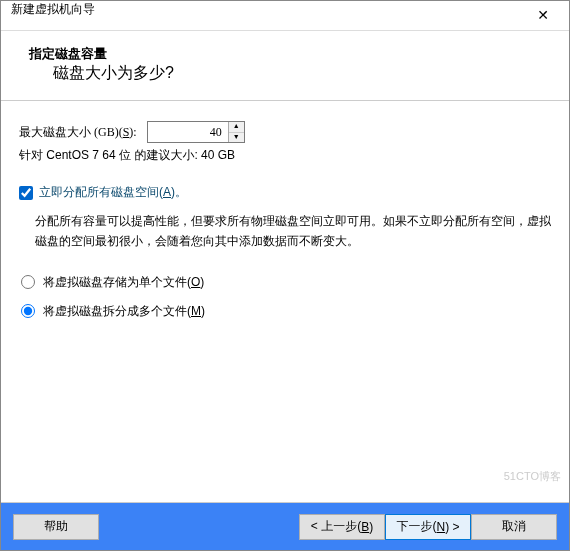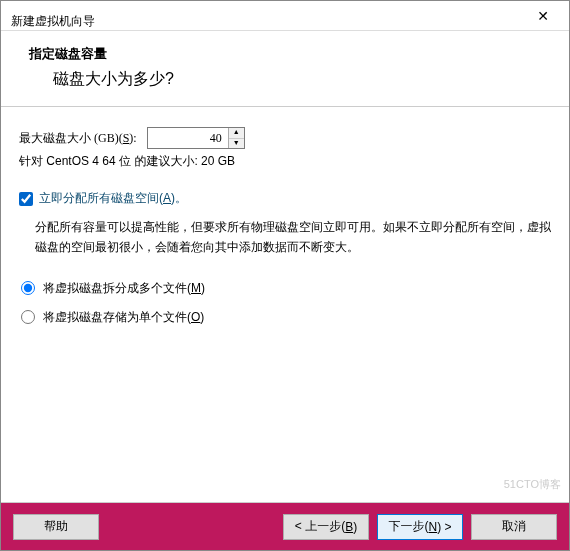--- a/index.html
+++ b/index.html
@@ -15,40 +15,40 @@
     height: 551px;
     border: 1px solid #888;
     display: flex;
     flex-direction: column;
     position: relative;
     background: #fff;
   }
   .titlebar {
     height: 30px;
     display: flex;
-    align-items: flex-end;
+    align-items: flex-start;
     justify-content: space-between;
     padding: 0 6px 0 10px;
     border-bottom: 1px solid #ddd;
   }
   .titlebar .title { font-size: 12px; }
   .close-btn {
     width: 40px;
     height: 28px;
     display: flex;
     align-items: center;
     justify-content: center;
     font-size: 14px;
     cursor: default;
   }
   .header {
     padding: 14px 20px 16px 28px;
     border-bottom: 1px solid #ccc;
   }
-  .header .h1 { font-weight: bold; font-size: 13px; margin-bottom: 6px; }
+  .header .h1 { font-weight: bold; font-size: 13px; }
   .header .h2 { font-size: 16px; padding-left: 24px; }
   .content {
     flex: 1;
     padding: 20px 18px 10px 18px;
     overflow: hidden;
   }
   .row-disk {
     display: flex;
     align-items: center;
     margin-bottom: 4px;
@@ -108,43 +108,43 @@
     align-items: center;
     margin-bottom: 12px;
   }
   .radio-row input[type=radio] { margin: 0 8px 0 2px; width:14px; height:14px;}
   .footer {
     border-top: 1px solid #ccc;
     height: 48px;
     display: flex;
     align-items: center;
     padding: 0 12px;
-    background: #be185d;
+    background: #3b82f6;
   }
   .footer .spacer { flex: 1; }
   .btn {
     height: 26px;
     min-width: 86px;
     border: 1px solid #adadad;
     background: #e1e1e1;
     font-family: inherit;
     font-size: 12px;
     padding: 0 10px;
-    margin-left: 8px;
+    margin-left: 0;
     cursor: default;
     display: inline-flex;
     align-items: center;
     justify-content: center;
   }
   .btn.help { margin-left: 0; }
   .btn.default { border: 1px solid #0078d7; background: #e5f1fb; text-align: center; }
   .watermark {
     position: absolute;
     right: 8px;
-    bottom: 58px;
+    bottom: 66px;
     font-size: 11px;
     color: #ccc;
     pointer-events: none;
   }
 </style>
 </head>
 <body>
 
 <div class="window">
 
@@ -172,41 +172,41 @@
           <div>
               <span>▲</span>
             </div>
           <div>
               <span>▼</span>
             </div>
         </span>
       </span>
     </div>
 
-    <div class="recommend">针对 CentOS 4 64 位 的建议大小: 20 GB</div>
+    <div class="recommend">针对 CentOS 7 64 位 的建议大小: 40 GB</div>
 
     <label class="check-row">
       <input type="checkbox" checked="" style="">
       <span class="cyan">
         <span>立即分配所有磁盘空间(</span><span class="u">A</span><span>)。</span>
       </span>
     </label>
     <div class="desc">分配所有容量可以提高性能，但要求所有物理磁盘空间立即可用。如果不立即分配所有空间，虚拟磁盘的空间最初很小，会随着您向其中添加数据而不断变大。</div>
 
     <label class="radio-row">
+      <input type="radio" name="diskmode" style="">
+      <span>
+        <span>将虚拟磁盘存储为单个文件(</span><span class="u">O</span><span>)</span>
+      </span>
+    </label>
+
+    <label class="radio-row">
       <input type="radio" name="diskmode" checked="" style="">
       <span>
         <span>将虚拟磁盘拆分成多个文件(</span><span class="u">M</span><span>)</span>
-      </span>
-    </label>
-
-    <label class="radio-row">
-      <input type="radio" name="diskmode" style="">
-      <span>
-        <span>将虚拟磁盘存储为单个文件(</span><span class="u">O</span><span>)</span>
       </span>
     </label>
 
   </div>
 
   <div class="footer">
     <button class="btn help">帮助</button>
     <span class="spacer"></span>
     <button class="btn">
       <span>&lt; 上一步(</span>

